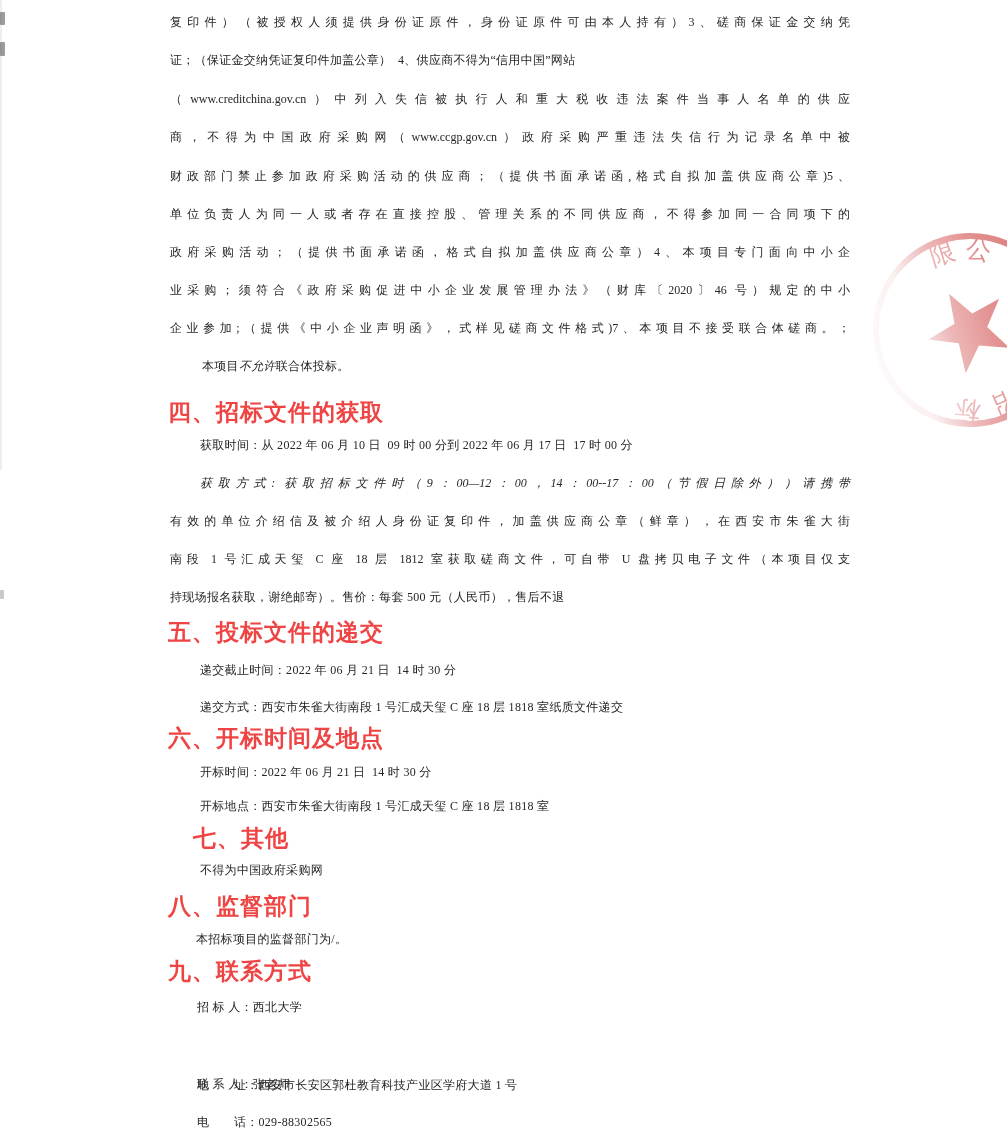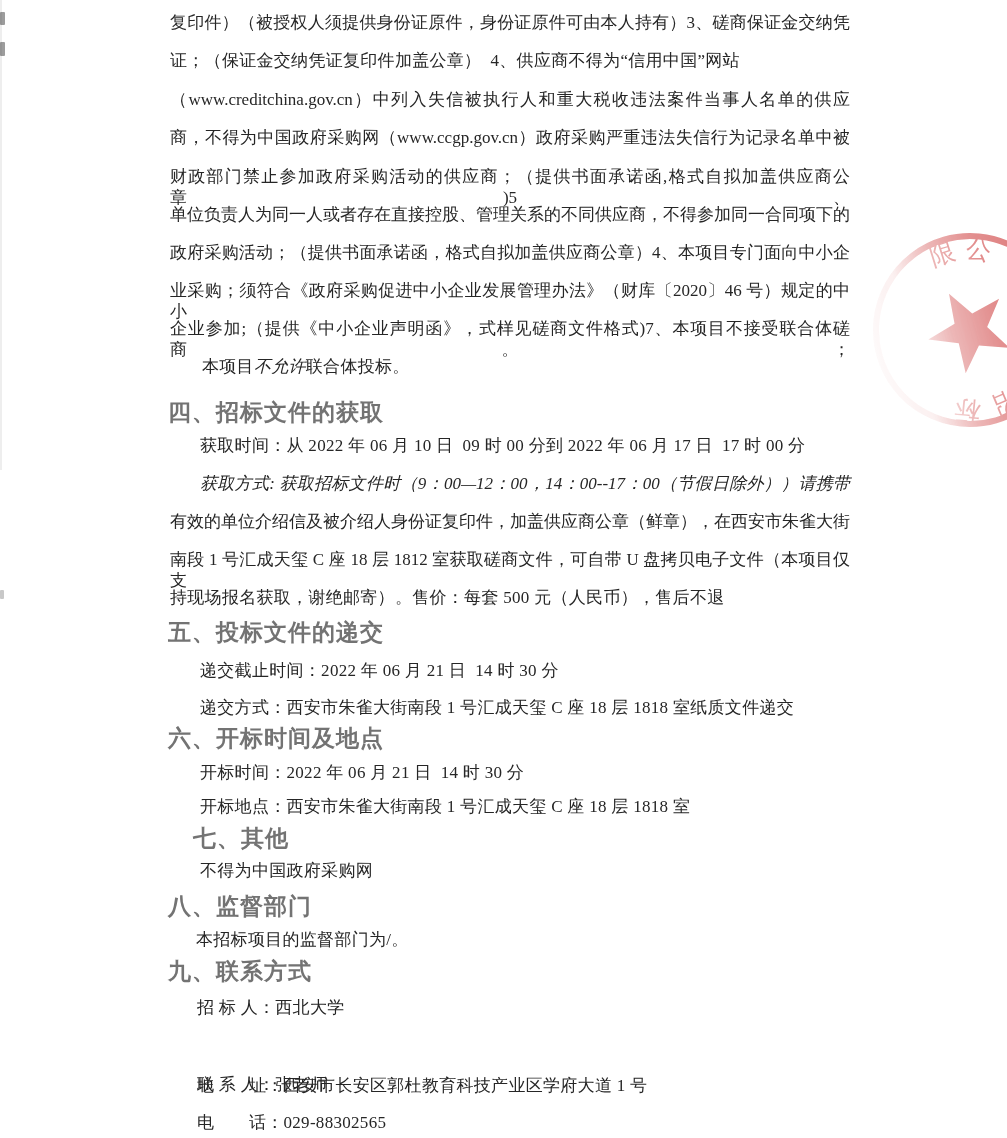--- a/index.html
+++ b/index.html
@@ -6,40 +6,40 @@
   .page{
     position:relative;
     width:1007px;height:1138px;
     background:#ffffff;
     overflow:hidden;
     font-family:"Liberation Serif","DejaVu Serif",serif;
     color:#262626;
   }
   .line{
     position:absolute;
-    font-size:17px;
+    font-size:12px;
     line-height:21px;
     white-space:pre;
     letter-spacing:0.3px;
   }
   .just{
     white-space:normal;
     width:680px;
     text-align:justify;
     text-align-last:justify;
     letter-spacing:0;
   }
   .just-indent{width:650px;font-style:italic;}
   .heading{
     position:absolute;
     font-family:"Liberation Sans","DejaVu Sans",sans-serif;
     font-weight:bold;
     font-size:23px;
     line-height:27px;
-    color:#737373;
+    color:#ef4444;
     letter-spacing:1px;
     white-space:pre;
   }
   .em-italic{font-style:italic;}
   .stamp{
     position:absolute;
     left:870px;top:220px;
     width:240px;height:224px;
     filter:blur(0.3px);
     pointer-events:none;

